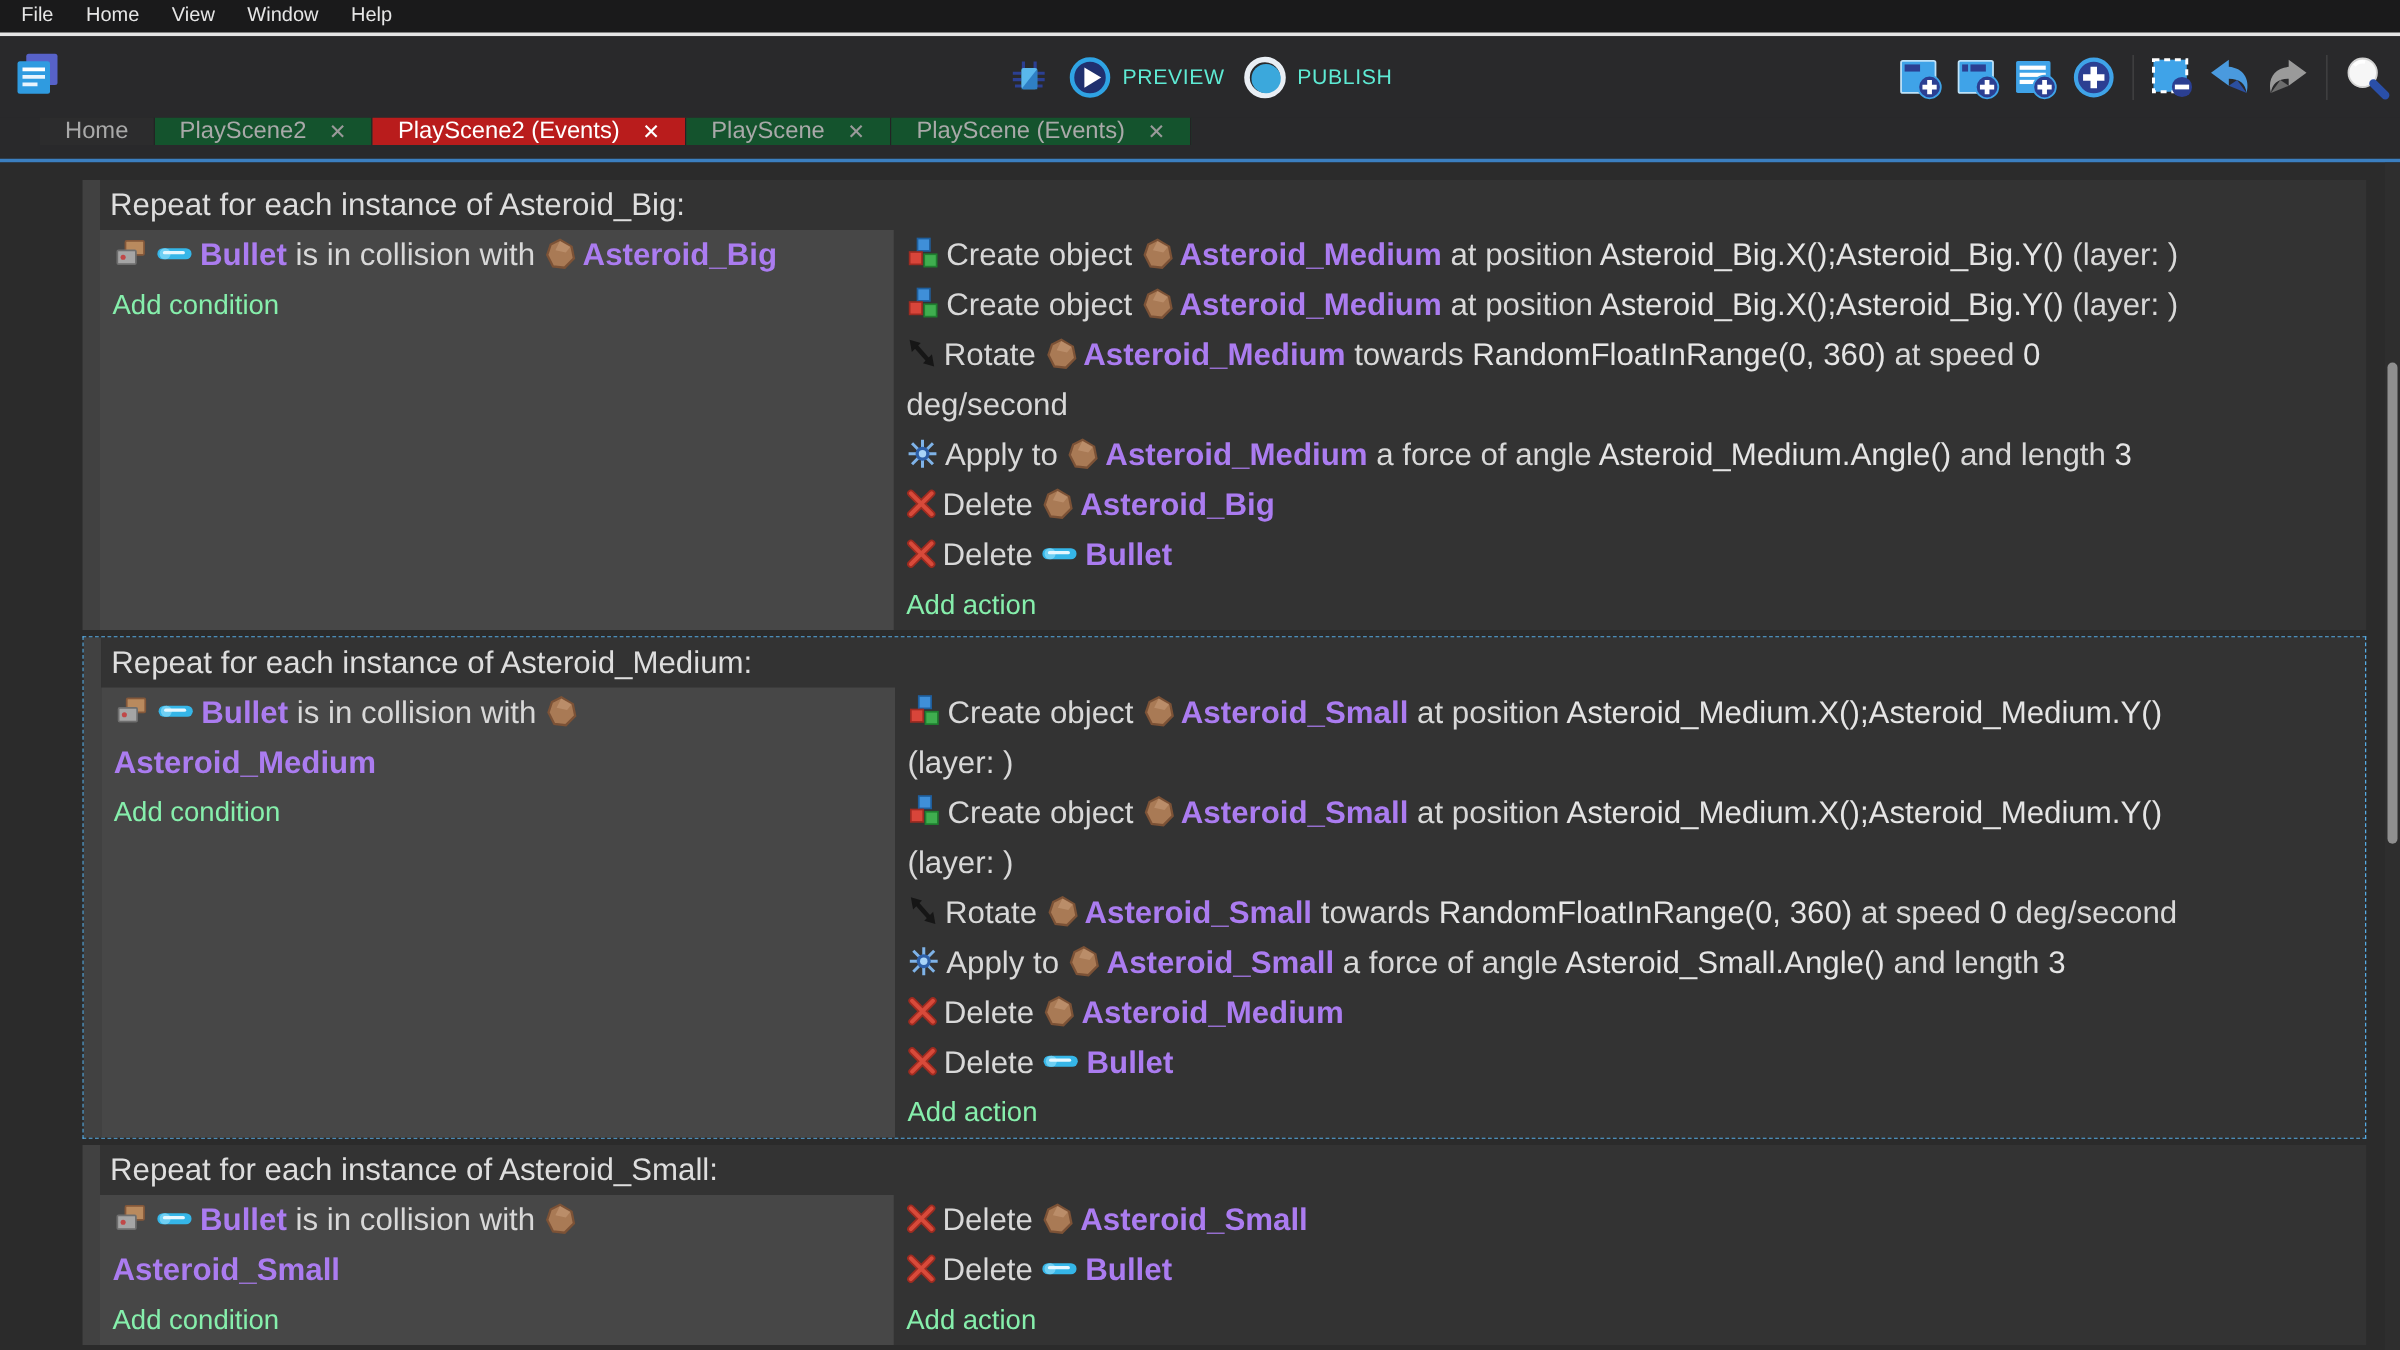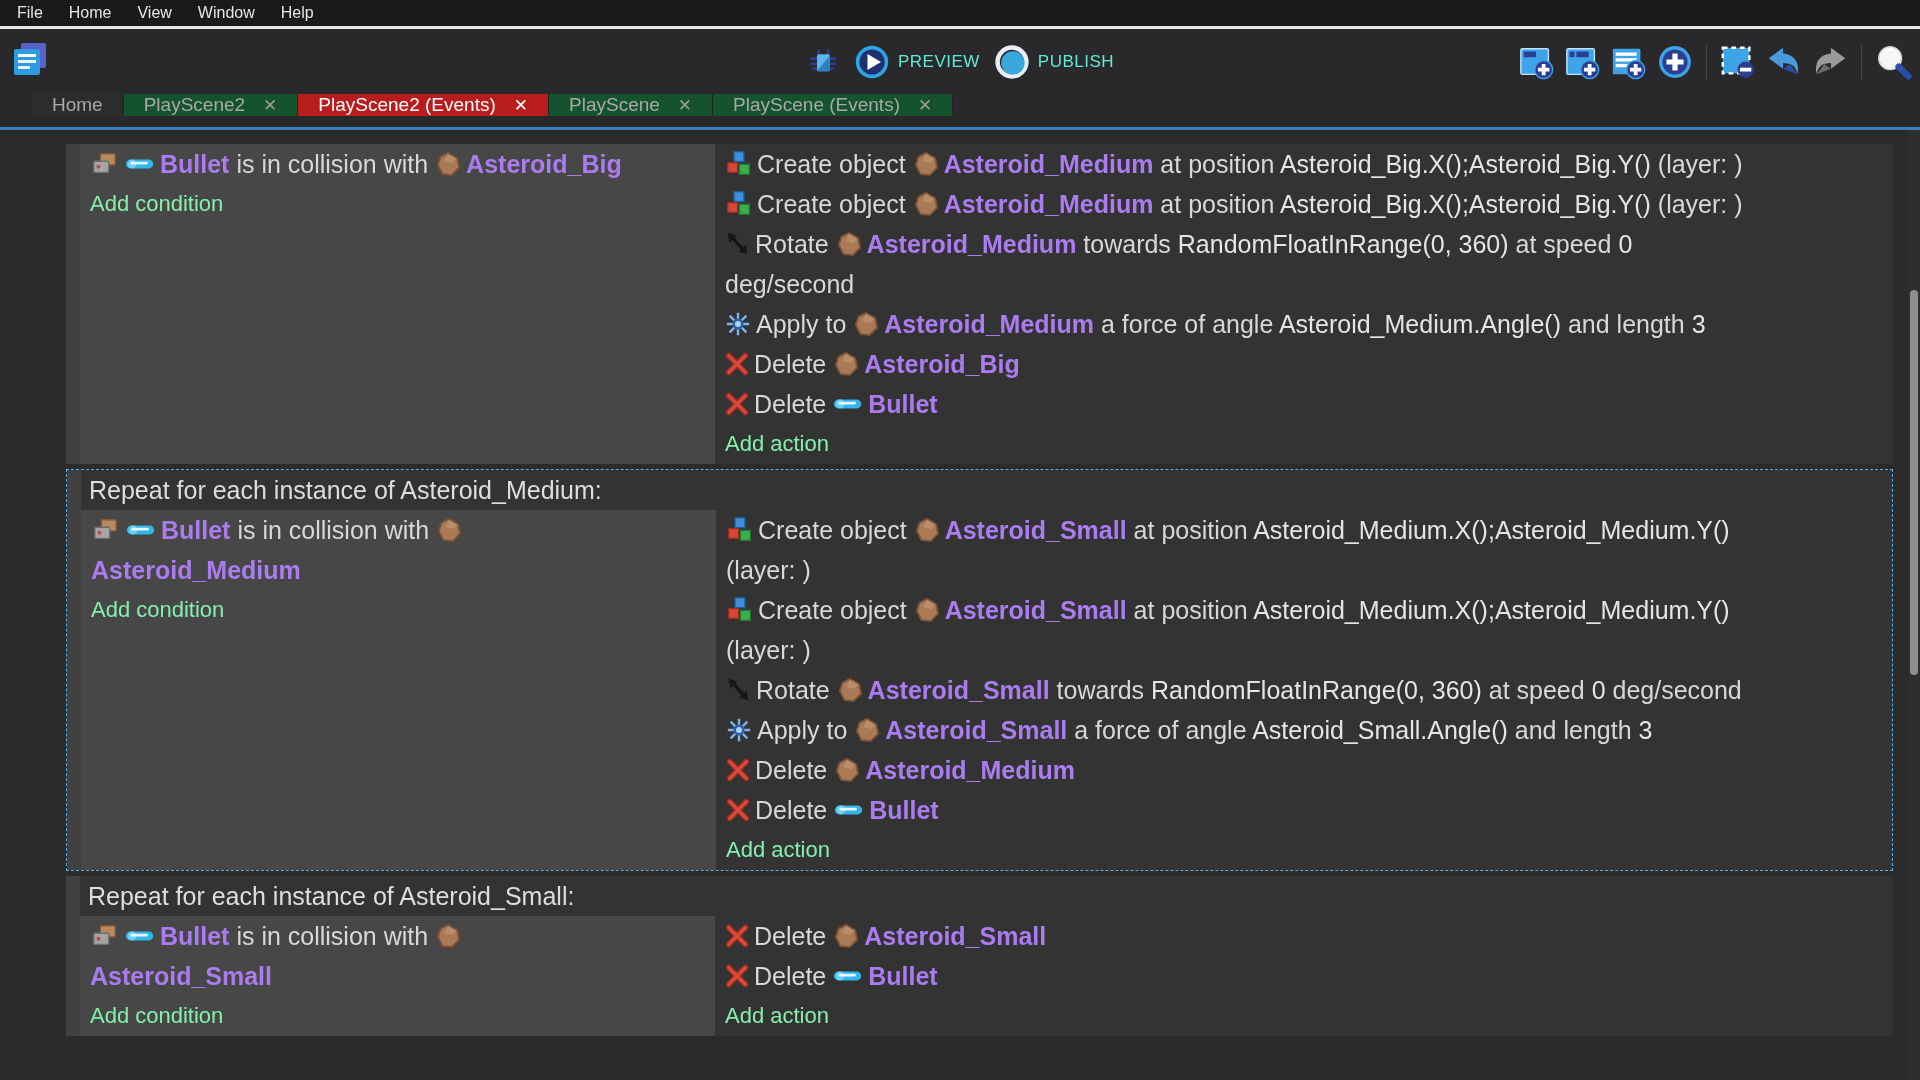--- a/index.html
+++ b/index.html
@@ -205,20 +205,21 @@
       <span class="tab-label">PlayScene (Events)</span>
       <span class="tab-close">✕</span>
     </div>
   </div>
 
 <div class="sheet">
   <div class="events">
       <div class="event">
         <div class="event-handle"></div>
         <div class="event-main">
+          <div class="event-header">Repeat for each instance of Asteroid_Big:</div>
           <div class="event-body">
             <div class="cond-col">
               <div class="row"><span class="icn"><svg width="30" height="26" viewBox="0 0 32 28">
                     <rect x="11" y="3" width="16" height="12" rx="1" fill="#b98a5e" stroke="#84583a" stroke-width="1.5"></rect>
                     <rect x="4" y="11" width="16" height="12" rx="1" fill="#a5a5a5" stroke="#6e6e6e" stroke-width="1.5"></rect>
                     <circle cx="9" cy="17" r="2.2" fill="#c04848"></circle>
                   </svg></span><span class="icn"><svg width="30" height="14" viewBox="0 0 34 14">
                     <rect x="1" y="2" width="31" height="10" rx="5" fill="#35b6e8"></rect>
                     <circle cx="8" cy="7" r="5" fill="#6fd0f4"></circle>
                     <rect x="6" y="4.5" width="20" height="3" rx="1.5" fill="#e4f7ff"></rect>

